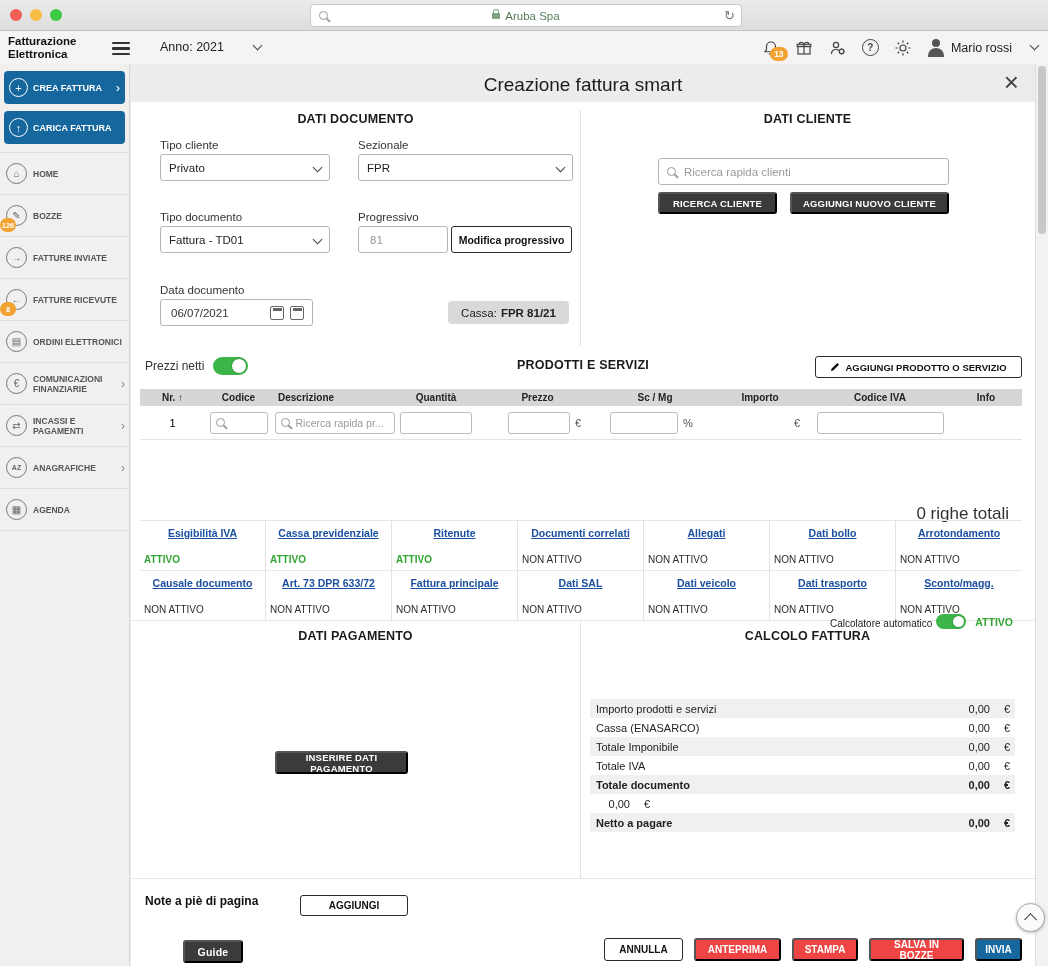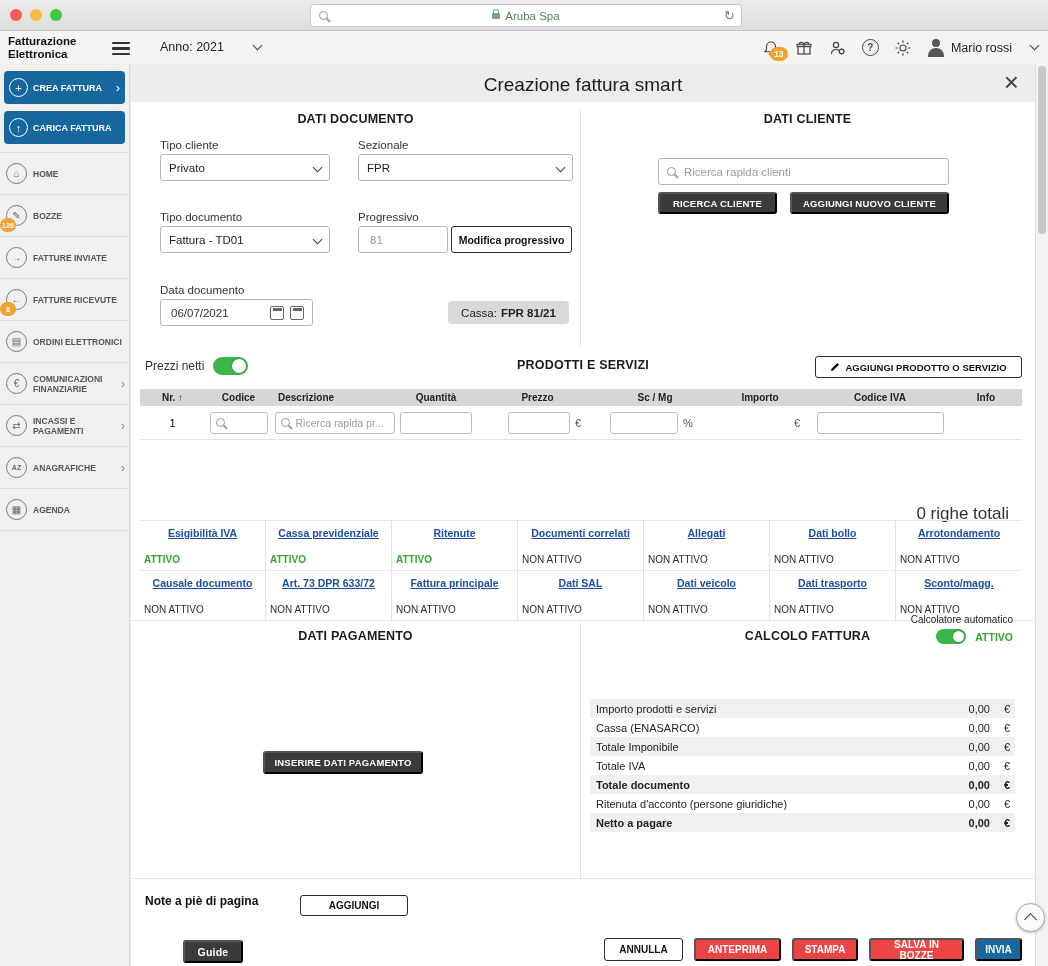--- a/index.html
+++ b/index.html
@@ -92,21 +92,21 @@
   .opt:nth-child(7n){border-right:none}
   .optlink{display:block;text-align:center;font-size:10.5px;font-weight:bold;color:#1b4fa0;text-decoration:underline;cursor:pointer;line-height:12px;padding:0 2px}
   .optstatus{position:absolute;left:4px;bottom:5px;font-size:10px;color:#2b2b2b}
   .optstatus.active{color:#33a532;font-weight:bold}
 
   
   .paysec{position:absolute;left:0;right:0;top:518px;height:259px;border-top:1px solid #e6e6e6;border-bottom:1px solid #e6e6e6;box-sizing:border-box}
   .vdiv{position:absolute;left:449px;top:0;bottom:0;width:1px;background:#e2e2e2}
   .ptitle{position:absolute;left:0;width:449px;top:8px}
   .ctitle{position:absolute;left:449px;right:0;top:8px}
-  .autocalc{position:absolute;right:22px;top:512px;display:flex;flex-direction:column;align-items:flex-end;gap:4px;z-index:2}
+  .autocalc{position:absolute;right:22px;top:512px;display:flex;align-items:flex-end;gap:4px;z-index:2}
   .autocalc .lab{font-size:10px;color:#222}
   .autocalc .row2{display:flex;align-items:center;gap:9px}
   .attivo-green{font-size:10.5px;font-weight:bold;color:#33a532}
   .crow{position:absolute;left:459px;width:425px;height:19px;display:flex;align-items:center;font-size:11px;color:#222}
   .crow.stripe{background:#f0f0f0}
   .clabel{flex:1;padding-left:6px}
   .cval{text-align:right;min-width:40px}
   .ccur{width:20px;text-align:right;padding-right:5px}
   .cbold{font-weight:bold}
 
@@ -448,21 +448,21 @@
             <span class="knob" style="width:11px;height:11px;right:2px;top:2px"></span>
           </span>
           <span class="attivo-green">ATTIVO</span>
         </span>
       </div>
 
       <div class="paysec">
         <div class="vdiv"></div>
         <div class="sec-title ctitle">CALCOLO FATTURA</div>
         <div class="sec-title ptitle">DATI PAGAMENTO</div>
-        <button class="btn-dark" style="left:132px;top:130px;width:160px;height:23px">INSERIRE DATI PAGAMENTO</button>
+        <button class="btn-dark" style="left:144px;top:130px;width:133px;height:23px">INSERIRE DATI PAGAMENTO</button>
 
         <div class="crow stripe" style="top:78px">
           <span class="clabel">Importo prodotti e servizi</span>
             <span class="cval">0,00</span>
             <span class="ccur">€</span>
         </div>
         <div class="crow" style="top:97px">
           <span class="clabel">Cassa (ENASARCO)</span>
             <span class="cval">0,00</span>
             <span class="ccur">€</span>
@@ -476,21 +476,20 @@
           <span class="clabel">Totale IVA</span>
             <span class="cval">0,00</span>
             <span class="ccur">€</span>
         </div>
         <div class="crow stripe cbold" style="top:154px">
           <span class="clabel">Totale documento</span>
             <span class="cval">0,00</span>
             <span class="ccur">€</span>
         </div>
         <div class="crow" style="top:173px">
-          <span class="clabel">Ritenuta d'acconto (persone giuridiche)</span>
             <span class="cval">0,00</span>
             <span class="ccur">€</span>
         </div>
         <div class="crow stripe cbold" style="top:192px">
           <span class="clabel">Netto a pagare</span>
             <span class="cval">0,00</span>
             <span class="ccur">€</span>
         </div>
       </div>
 

